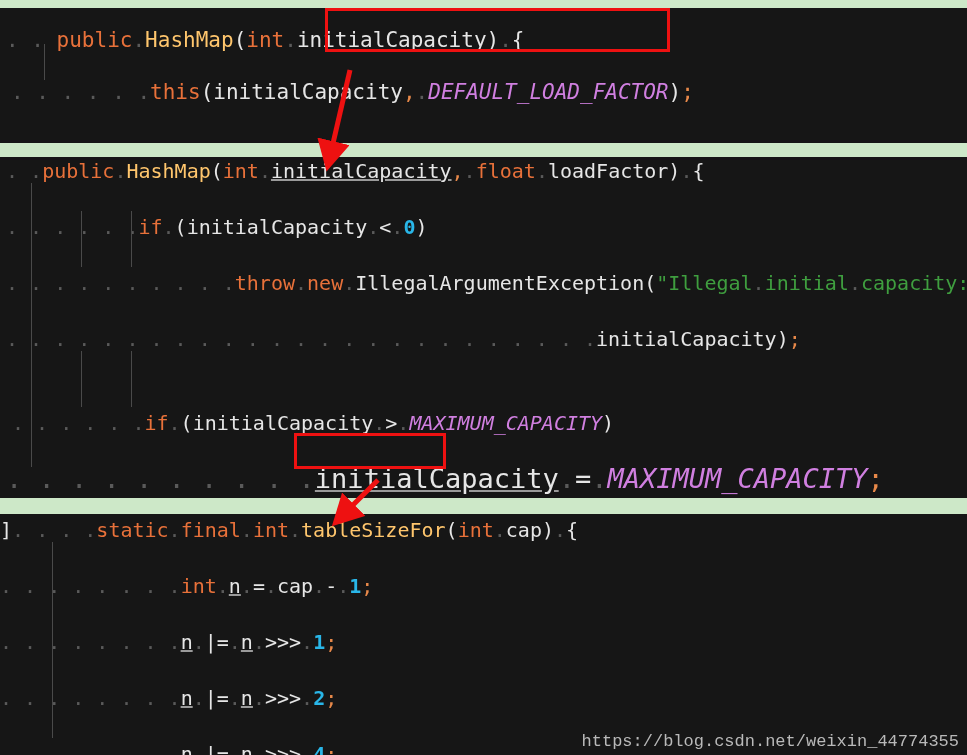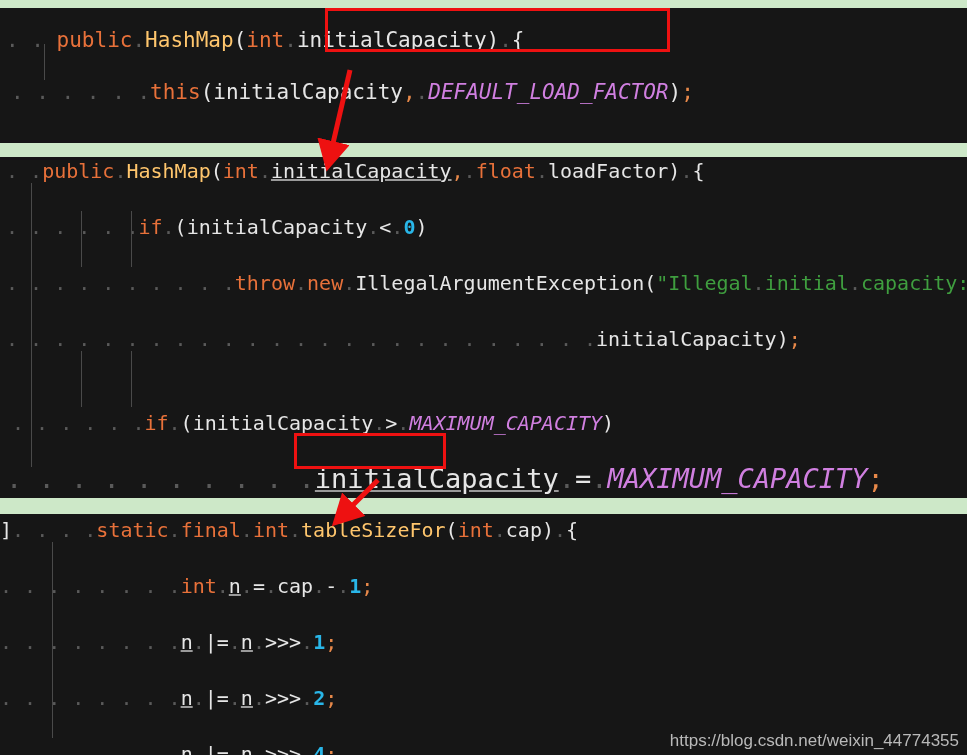--- a/index.html
+++ b/index.html
@@ -64,21 +64,21 @@
   
   .arrow-svg {
     position: absolute;
     pointer-events: none;
     overflow: visible;
   }
   .watermark {
     position: absolute;
     right: 8px;
     bottom: 4px;
-    font-family: Liberation Sans, sans-serif;
+    font-family: Liberation Mono, monospace;
     font-size: 17px;
     color: #b9b9b9;
   }
 </style>
 </head>
 <body>
 
 <div id="screen">
 
   <div class="code-block" id="block1">

